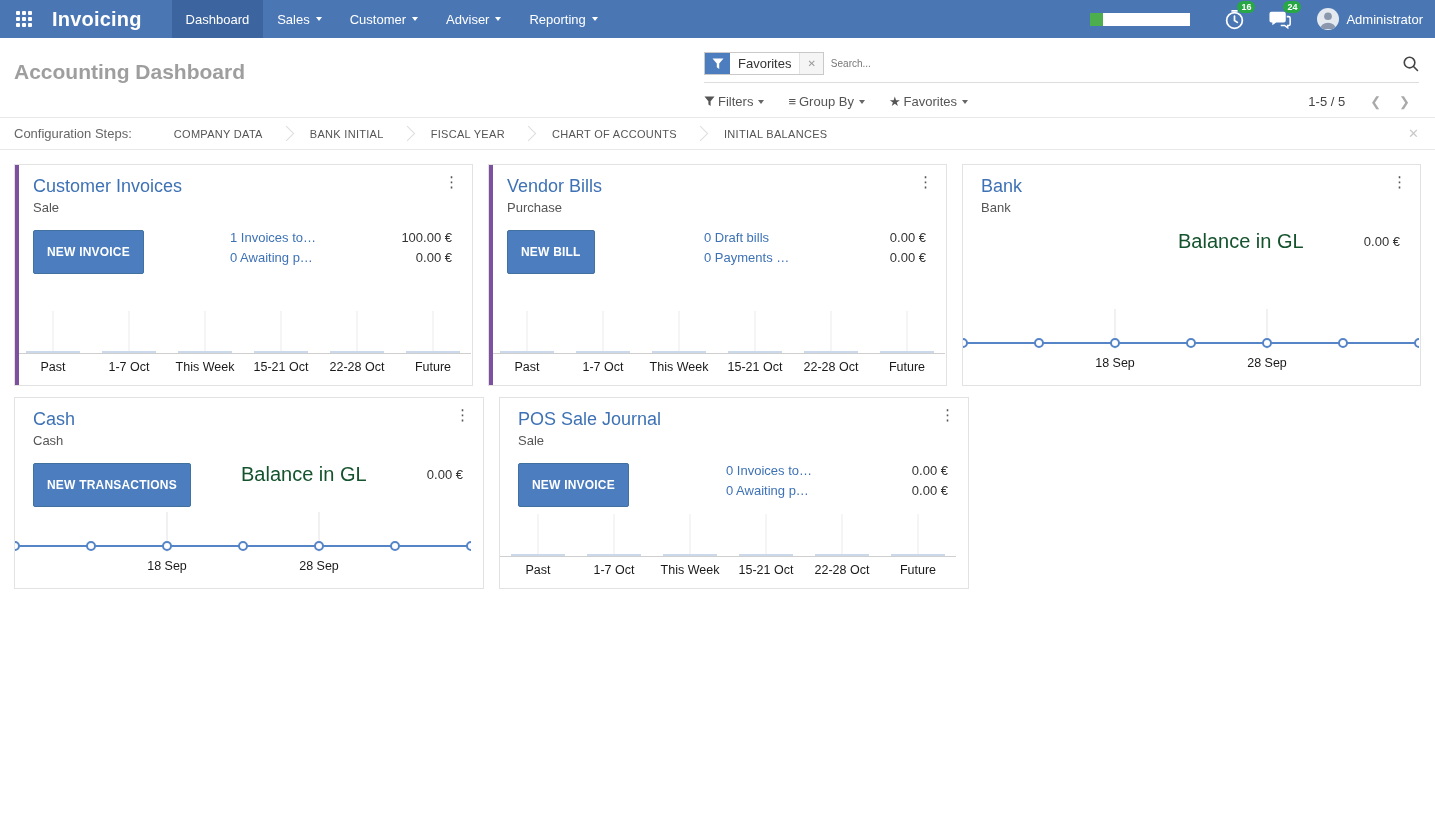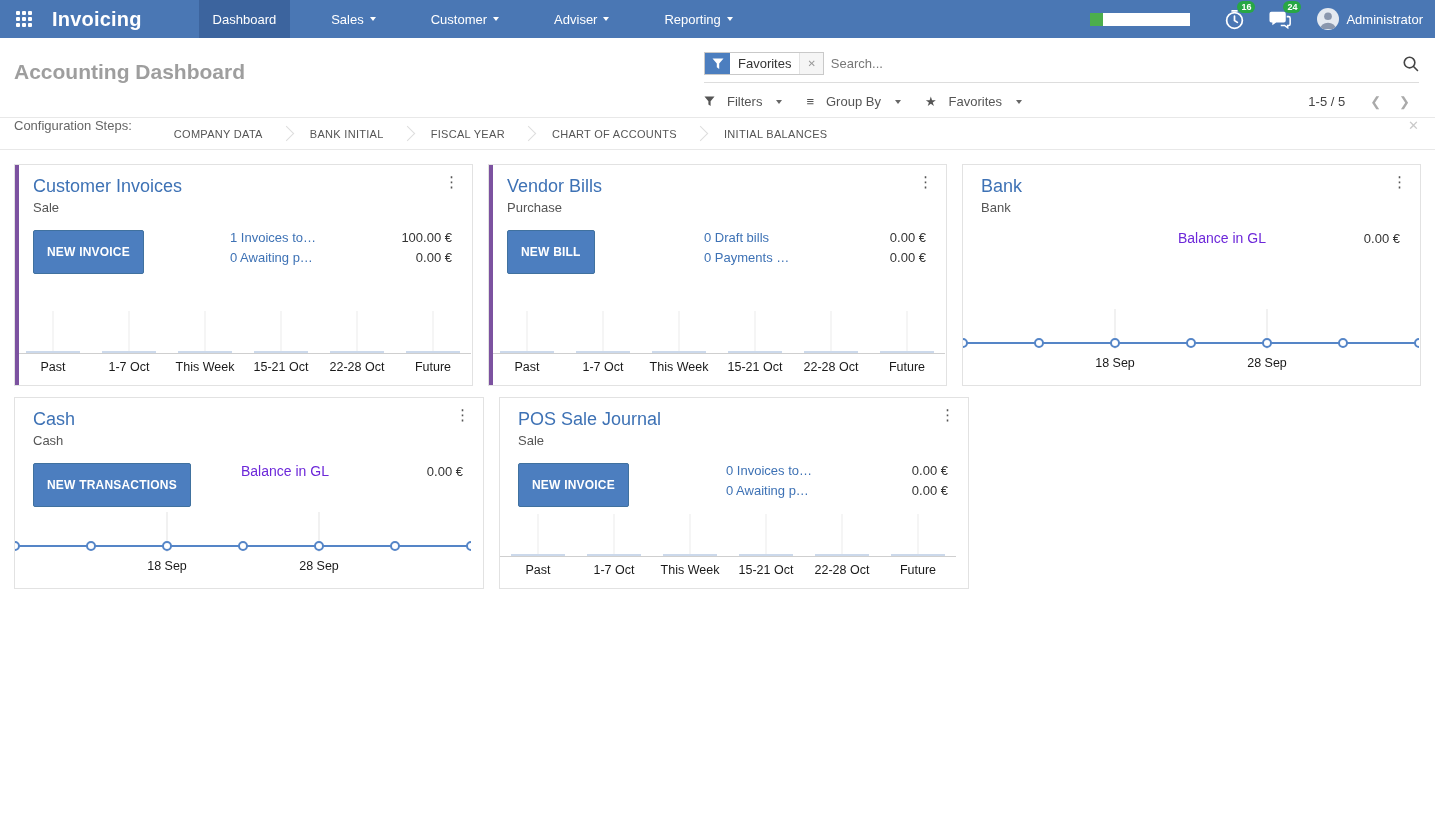--- a/index.html
+++ b/index.html
@@ -5,21 +5,21 @@
   * { margin:0; padding:0; box-sizing:border-box; }
   html,body { width:1435px; height:826px; background:#fff; font-family:"Liberation Sans", sans-serif; overflow:hidden; }
 
   
   .navbar { height:38px; background:#4a77b4; display:flex; align-items:stretch; color:#fff; }
   .apps-btn { width:48px; display:flex; align-items:center; justify-content:center; cursor:pointer; }
   .grid-icon { display:grid; grid-template-columns:repeat(3,4px); grid-template-rows:repeat(3,4px); gap:2px; }
   .grid-icon i { background:#fff; border-radius:1px; }
   .brand { font-size:20px; font-weight:bold; display:flex; align-items:center; padding:0 30px 0 4px; letter-spacing:.2px; }
   .menu { display:flex; align-items:stretch; }
-  .menu-item { display:flex; align-items:center; padding:0 14px; font-size:13px; cursor:pointer; white-space:nowrap;margin-left:27px; }
+  .menu-item { display:flex; align-items:center; padding:0 14px; font-size:13px; cursor:pointer; white-space:nowrap; }
   .menu-item.active { background:#3c649e; }
   .caret { width:0; height:0; border-left:3.5px solid transparent; border-right:3.5px solid transparent; border-top:4px solid #fff; display:inline-block; margin-left:6px; }
   .nav-spacer { flex:1; }
   .nav-right { display:flex; align-items:center; padding-right:12px; }
   .progress-outer { width:100px; height:13px; background:#fff; margin-right:22px; cursor:pointer; }
   .progress-inner { height:100%; background:#4cae4c; }
   .icon-badge { position:relative; margin:0 11px; cursor:pointer; display:flex; align-items:center; }
   .badge { position:absolute; top:-7px; right:-9px; background:#28a745; color:#fff; font-size:9px; font-weight:bold; padding:1px 4px; border-radius:8px; line-height:1.2; }
   .user-menu { display:flex; align-items:center; margin-left:14px; cursor:pointer; }
   .avatar { width:22px; height:22px; border-radius:50%; background:#e4e9f0; overflow:hidden; display:flex; align-items:flex-end; justify-content:center; }
@@ -27,33 +27,33 @@
 
   
   .control-panel { display:flex; padding:14px 16px 8px 14px; }
   .cp-title { flex:1; font-size:21px; color:#9e9e9e; padding-top:8px; }
   .cp-right { width:715px; }
   .searchbar { display:flex; align-items:center; border-bottom:1px solid #ddd; padding-bottom:7px; }
   .facet { display:inline-flex; align-items:stretch; border:1px solid #c9c9c9; height:23px; margin-right:7px; background:#fff; }
   .facet-icon { width:25px; background:#4c7ebf; display:flex; align-items:center; justify-content:center; }
   .facet-label { display:flex; align-items:center; padding:0 8px; font-size:13px; color:#333; }
   .facet-x { display:flex; align-items:center; padding:0 7px; color:#999; font-size:10px; cursor:pointer; border-left:1px solid #e3e3e3; background:#f5f5f5; }
-  .search-input { flex:1; border:none; outline:none; font-size:13px; color:#555; }
+  .search-input { flex:1; border:none; outline:none; font-size:10px; color:#555; }
   .search-input::placeholder { color:#777; }
   .mag-btn { cursor:pointer; display:flex; align-items:center; padding-left:8px; }
   .cp-actions { display:flex; align-items:center; margin-top:11px; }
-  .flat-btn { display:flex; align-items:center; gap:12px; font-size:13px; color:#555; margin-right:24px; cursor:pointer; }
+  .flat-btn { display:flex; align-items:center; gap:3px; font-size:13px; color:#555; margin-right:24px; cursor:pointer; }
   .flat-btn .caret { border-top-color:#666; margin-left:2px; }
   .glyph { font-size:13px; color:#555; }
   .cp-actions .spacer { flex:1; }
   .pager-text { font-size:13px; color:#444; margin-right:16px; }
   .pg-btn { color:#aaa; font-size:13px; padding:0 9px; cursor:pointer; }
 
   
-  .config-bar { height:33px; border-top:1px solid #e8e8e8; border-bottom:1px solid #e8e8e8; display:flex; padding:0 16px 0 14px; background:#fff; }
+  .config-bar { height:33px; border-top:1px solid #e8e8e8; border-bottom:1px solid #e8e8e8; display:flex; align-items:center; padding:0 16px 0 14px; background:#fff; }
   .config-label { font-size:13px; color:#666; margin-right:24px; }
   .step { font-size:11px; color:#555; padding:0 18px; cursor:pointer; white-space:nowrap; letter-spacing:.3px; }
   .chev { width:11px; height:11px; border-top:1px solid #ddd; border-right:1px solid #ddd; transform:rotate(45deg); display:inline-block; }
   .config-close { margin-left:auto; color:#c9c9c9; font-size:13px; cursor:pointer; }
 
   
   .content { padding:14px; }
   .cards-row { display:flex; gap:15px; margin-bottom:11px; }
   .card { width:470px; border:1px solid #e2e2e2; background:#fff; position:relative; display:flex; flex-direction:column; overflow:hidden; }
   .row1 .card { height:222px; } .row2 .card { height:192px; }
@@ -61,21 +61,21 @@
   .card-head { padding:11px 16px 0 18px; }
   .card-title { color:#3e72b5; font-size:18px; cursor:pointer; display:inline-block; }
   .card-sub { color:#555; font-size:13px; margin-top:3px; }
   .kebab { position:absolute; top:9px; right:13px; color:#555; font-size:15px; cursor:pointer; line-height:1; }
   .card-body { display:flex; padding:15px 20px 0 18px; }
   .btn-col { display:flex; flex-direction:column; gap:7px; align-items:flex-start; }
   .o-btn { background:#4c7ebf; color:#fff; font-size:12px; font-weight:bold; padding:14px 13px; border:1px solid #40719f; border-radius:2px; cursor:pointer; letter-spacing:.2px; white-space:nowrap; }
   .stats { margin-left:auto; display:flex; flex-direction:column; gap:5px; min-width:222px; }
   .stat-row { display:flex; font-size:13px; align-items:center; }
   .stat-label { color:#3e72b5; cursor:pointer; }
-  .stat-label.plain { color:#6d28d9; font-size:14px; cursor:default; }
+  .stat-label.plain { color:#14532d; font-size:20px; cursor:default; }
   .stat-value { margin-left:auto; color:#333; font-size:13px; }
   .chart-wrap { margin-top:auto; }
   .axis-label { font-size:12.5px; fill:#1a1a1a; }
 </style>
 </head>
 <body>
 
 <header class="navbar">
   <div class="apps-btn">
     <span class="grid-icon">

